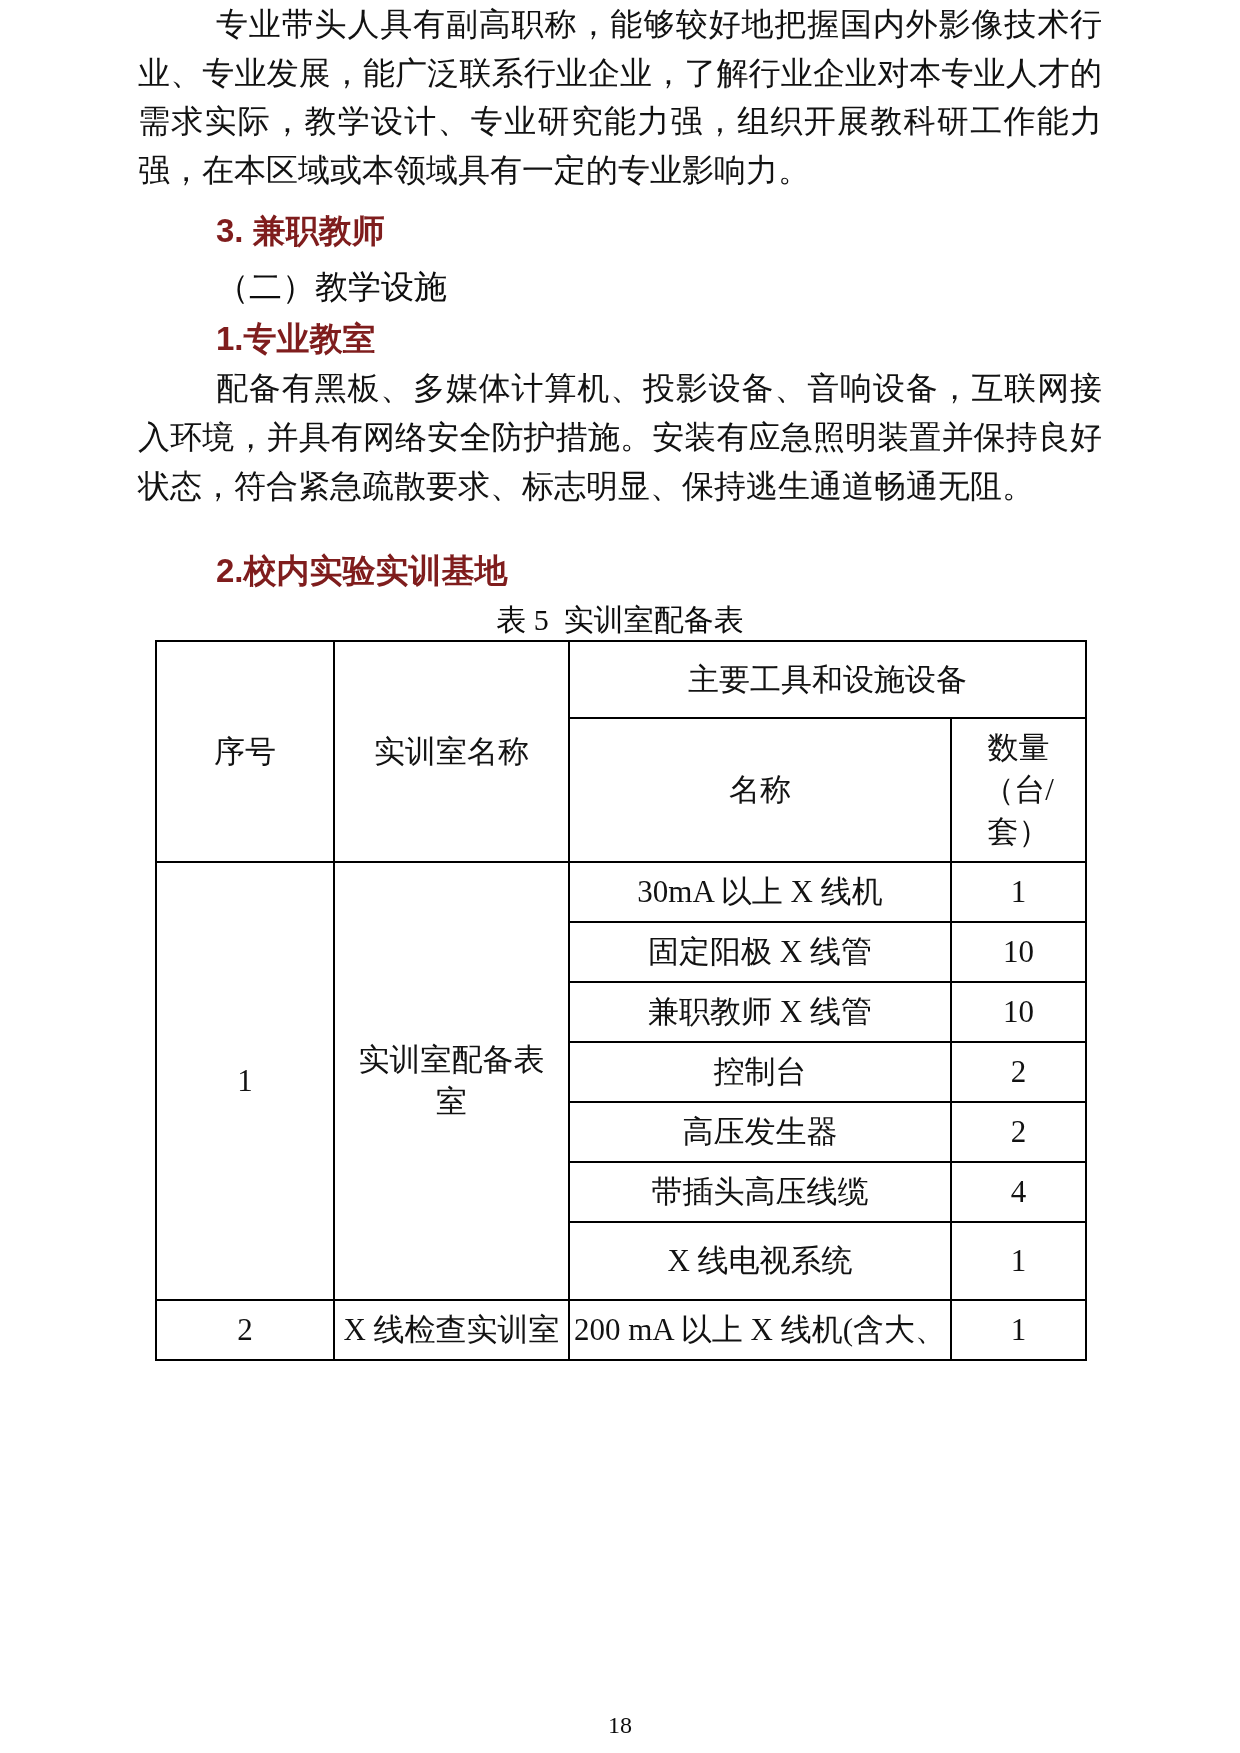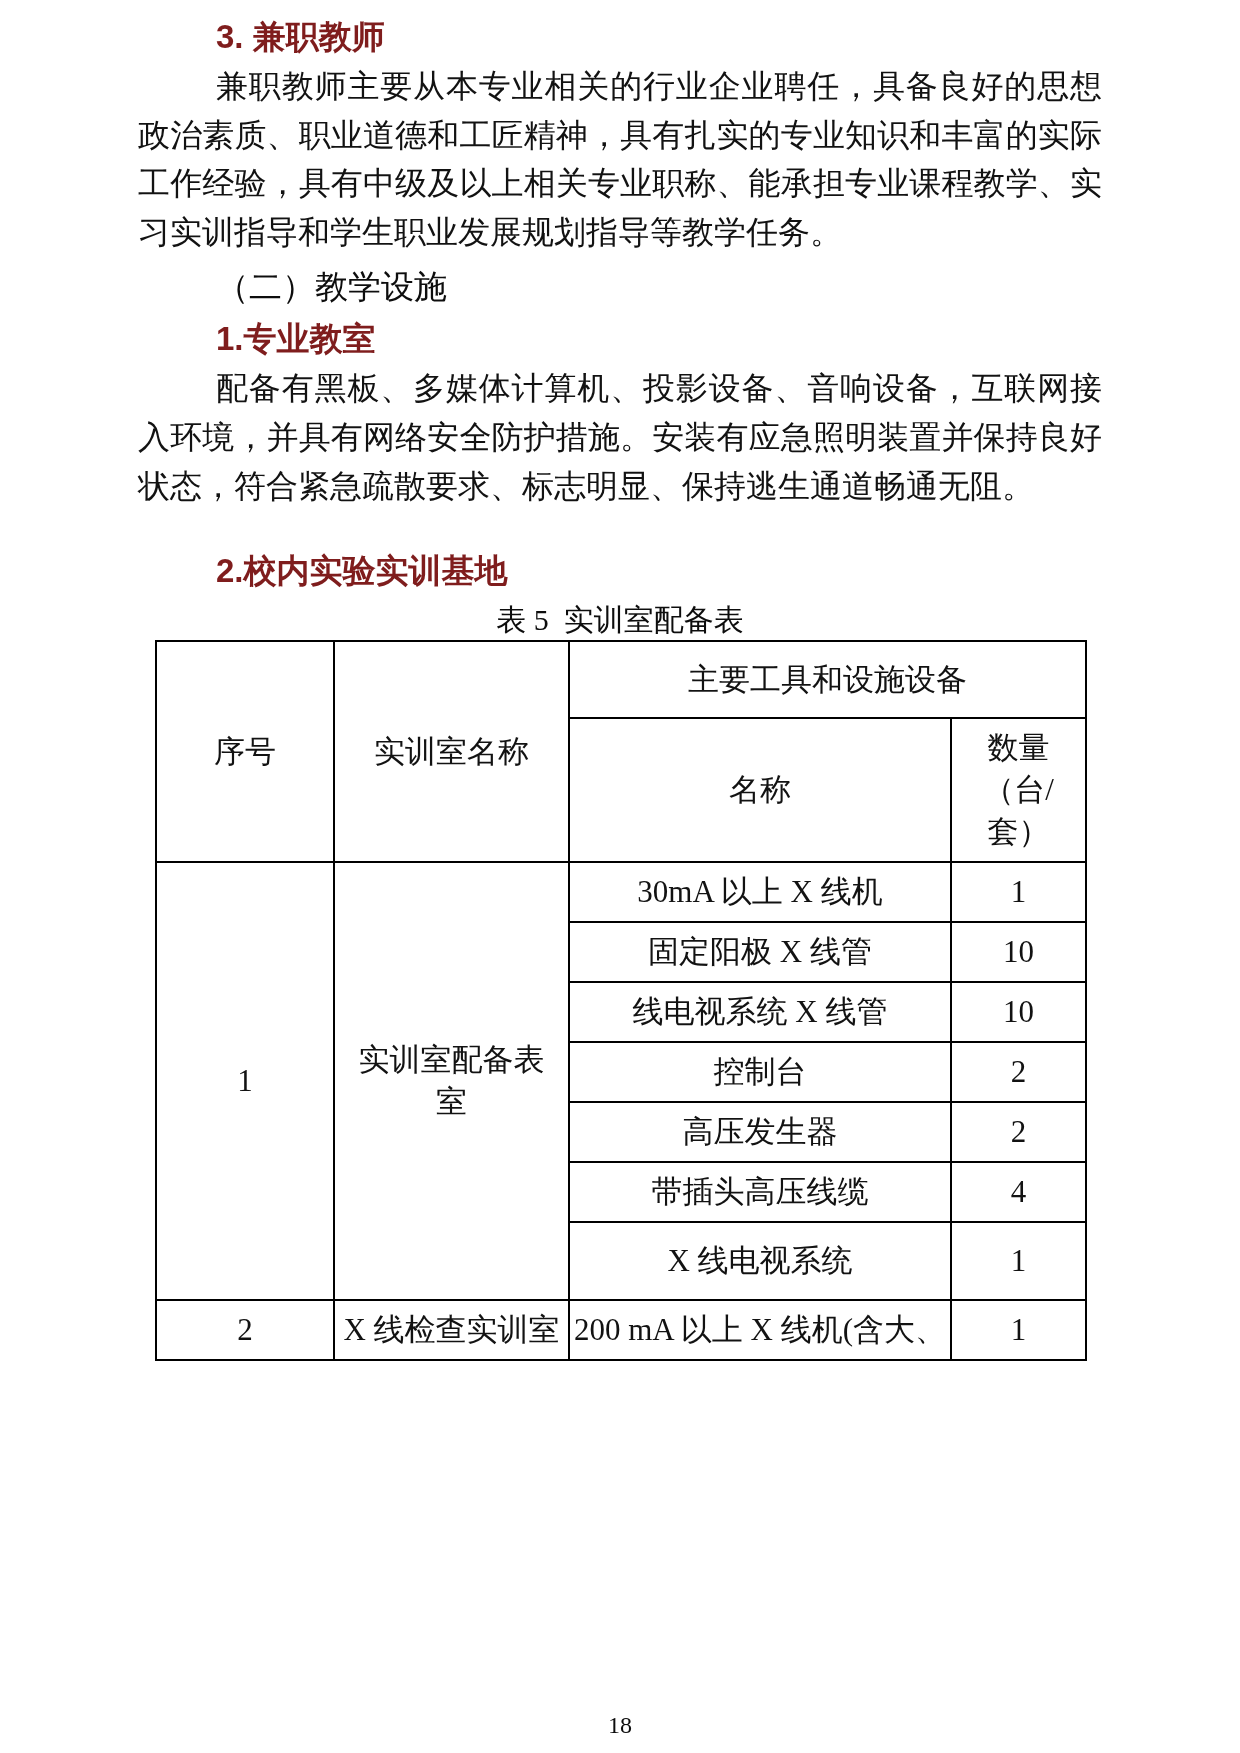--- a/index.html
+++ b/index.html
@@ -54,24 +54,24 @@
     position:absolute;left:0;right:0;top:1710px;
     text-align:center;font-size:24px;line-height:30px;color:#0d0d0d;
   }
 </style>
 </head>
 <body>
 
 <div class="page">
   <div class="content">
 
+    <p class="para mt-p1">专业带头人具有副高职称，能够较好地把握国内外影像技术行业、专业发展，能广泛联系行业企业，了解行业企业对本专业人才的需求实际，教学设计、专业研究能力强，组织开展教科研工作能力强，在本区域或本领域具有一定的专业影响力。</p>
 
     <h3 class="h-bold mt-h1">3. 兼职教师</h3>
 
-    <p class="para mt-p2">兼职教师主要从本专业相关的行业企业聘任，具备良好的思想政治素质、职业道德和工匠精神，具有扎实的专业知识和丰富的实际工作经验，具有中级及以上相关专业职称、能承担专业课程教学、实习实训指导和学生职业发展规划指导等教学任务。</p>
 
     <h3 class="h-kai mt-h2">（二）教学设施</h3>
 
     <h3 class="h-bold mt-h3">1.专业教室</h3>
 
     <p class="para mt-p3">配备有黑板、多媒体计算机、投影设备、音响设备，互联网接入环境，并具有网络安全防护措施。安装有应急照明装置并保持良好状态，符合紧急疏散要求、标志明显、保持逃生通道畅通无阻。</p>
 
     <h3 class="h-bold mt-h4">2.校内实验实训基地</h3>
 
     <div class="caption">表 5  实训室配备表</div>
@@ -101,21 +101,21 @@
           <td rowspan="7" class="prewrap">实训室配备表
 室</td>
           <td>30mA 以上 X 线机</td>
           <td>1</td>
         </tr>
         <tr style="height:46px">
           <td>固定阳极 X 线管</td>
           <td>10</td>
         </tr>
         <tr style="height:46px">
-          <td>线电视系统 X 线管</td>
+          <td>兼职教师 X 线管</td>
           <td>10</td>
         </tr>
         <tr style="height:45px">
           <td>控制台</td>
           <td>2</td>
         </tr>
         <tr style="height:43px">
           <td>高压发生器</td>
           <td>2</td>
         </tr>

